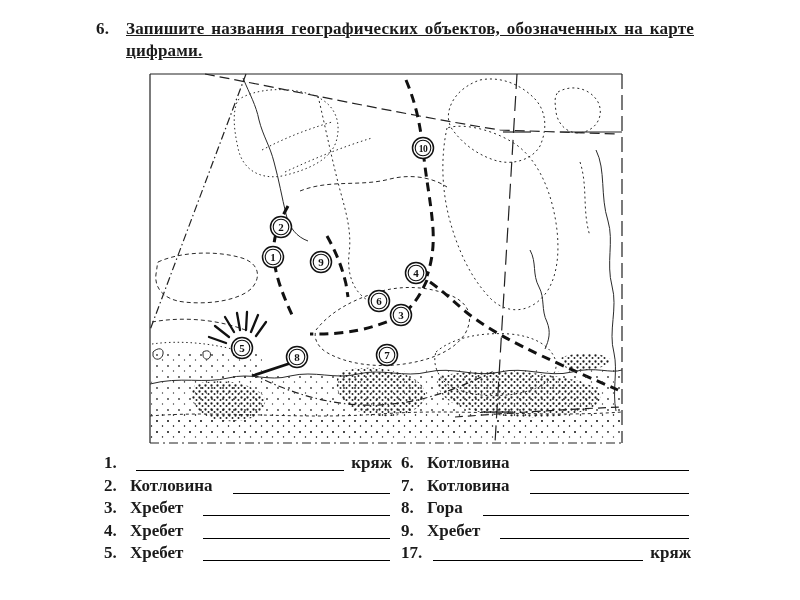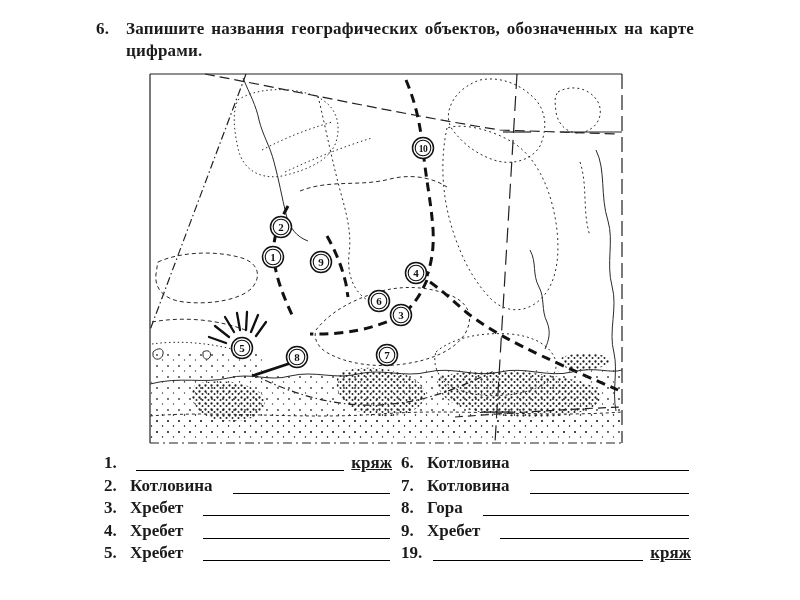--- a/index.html
+++ b/index.html
@@ -6,40 +6,40 @@
   body{
     width:800px;height:600px;background:#ffffff;position:relative;
     font-family:"Liberation Serif", serif;color:#1b1b1b;overflow:hidden;
   }
   
   .task-header{
     position:absolute;top:18px;left:96px;width:598px;display:flex;
     font-weight:bold;font-size:17px;line-height:22px;letter-spacing:.2px;
   }
   .task-number{width:24px;flex:0 0 auto;margin-right:6px;}
-  .task-text{flex:1;text-align:justify;}
+  .task-text{flex:1;text-align:justify;text-decoration:underline;}
   
   .map-wrap{position:absolute;inset:0;}
   svg .ln{fill:none;stroke:#222;stroke-width:1.2;}
   svg .cn{fill:none;stroke:#2a2a2a;stroke-width:1;}
   svg .rg{fill:none;stroke:#111;stroke-width:3;stroke-dasharray:9 6;stroke-linecap:butt;}
   svg .fan{stroke:#111;stroke-width:2.3;stroke-linecap:round;}
   svg .mk-outer{fill:#fff;stroke:#111;stroke-width:1.5;}
   svg .mk-inner{fill:#fff;stroke:#111;stroke-width:1.1;}
   svg .mk-num{font-family:"Liberation Serif",serif;font-weight:bold;font-size:11px;
       text-anchor:middle;fill:#111;}
   
   .answers-col{position:absolute;top:451px;font-weight:bold;font-size:17px;}
   .answers-left{left:104px;width:288px;}
   .answers-right{left:401px;width:290px;}
   .answer-row{display:flex;align-items:flex-end;height:22.4px;white-space:nowrap;}
   .answer-num{flex:0 0 auto;min-width:26px;}
   .answer-pre{flex:0 0 auto;margin-right:14px;}
   .answer-blank{flex:1 1 auto;border-bottom:1.3px solid #000;height:16px;margin:0 2px 2px 6px;}
-  .answer-post{flex:0 0 auto;margin-left:5px;text-decoration:underline;}
+  .answer-post{flex:0 0 auto;margin-left:5px;}
 </style>
 </head>
 <body>
 
 <div class="task-header">
   <span class="task-number">6.</span>
   <span class="task-text">Запишите названия географических объектов, обозначенных на карте цифрами.</span>
 </div>
 
 <div class="map-wrap">
@@ -233,18 +233,18 @@
     <span class="answer-blank"></span>
 
   </div>
   <div class="answer-row">
     <span class="answer-num">9.</span>
     <span class="answer-pre">Хребет</span>
     <span class="answer-blank"></span>
 
   </div>
   <div class="answer-row">
-    <span class="answer-num">19.</span>
+    <span class="answer-num">17.</span>
 
     <span class="answer-blank"></span>
     <span class="answer-post">кряж</span>
   </div>
 </div>
 
 </body></html>

